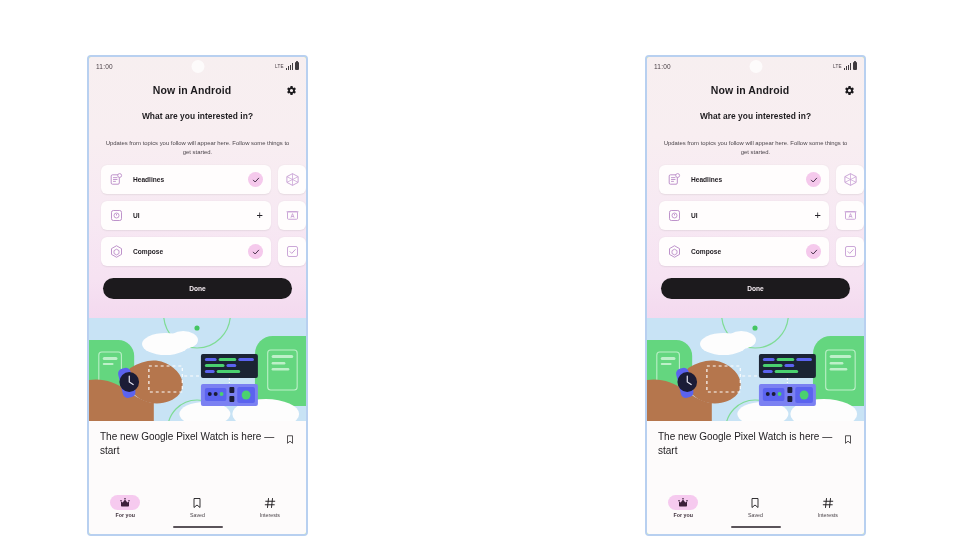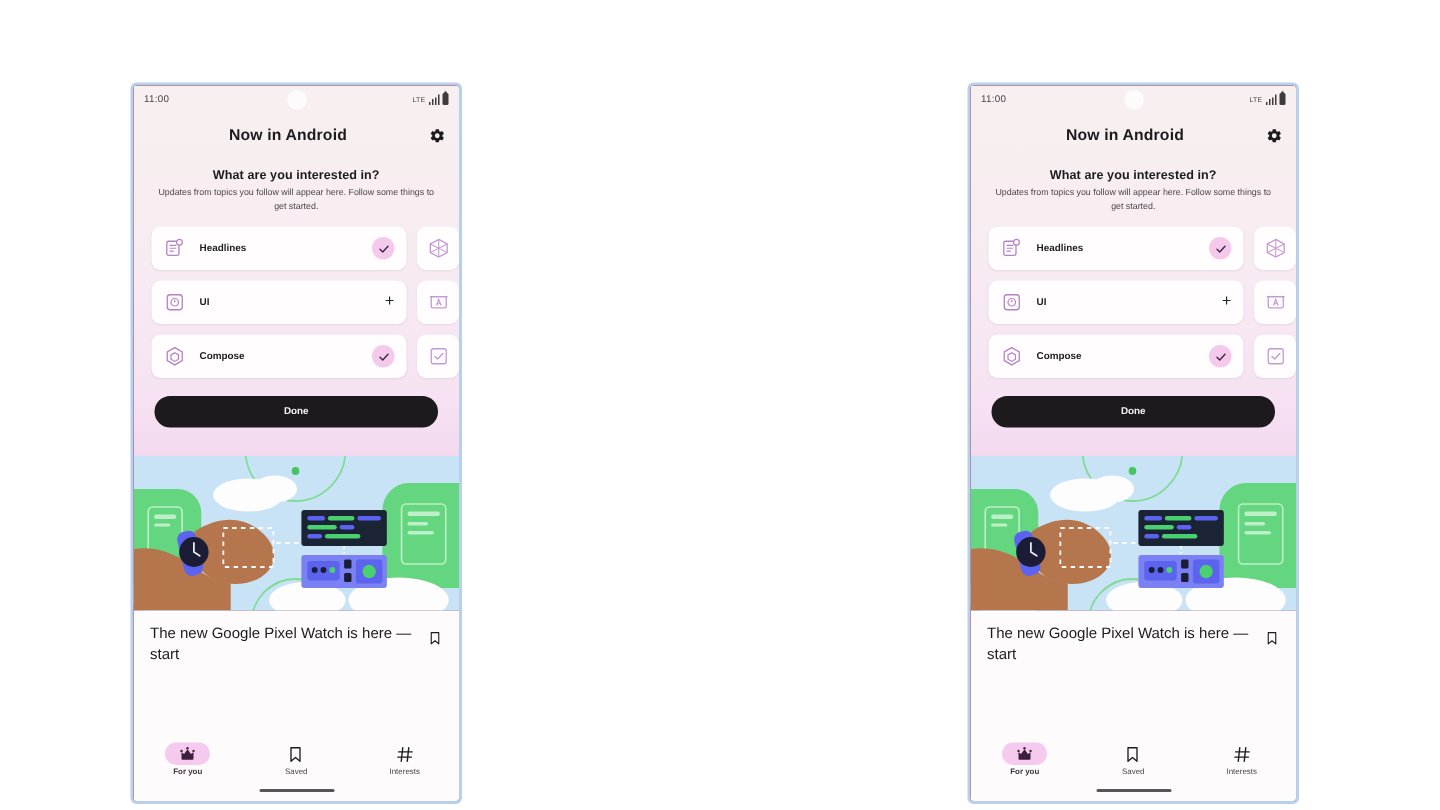--- a/index.html
+++ b/index.html
@@ -10,21 +10,21 @@
     overflow: hidden;
   }
   .stage { position: relative; width: 960px; height: 540px; }
 
   
   .phone {
     position: absolute;
     width: 221px; height: 481px;
     border: 2px solid #b8d0f0;
     border-radius: 4px;
-    background: #7f1d1d;
+    background: #bef264;
     overflow: hidden;
     display: flex;
     flex-direction: column;
   }
   .phone-left  { left: 87px;  top: 55px; }
   .phone-right { left: 645px; top: 55px; }
 
   
   .top-region {
     background: linear-gradient(180deg,#f7eff0 0%,#f8eef1 30%,#f7e9f3 60%,#f6e2f2 85%,#f3d9ef 100%);
@@ -72,21 +72,21 @@
     flex: 1; text-align: center;
     font-size: 10.5px; font-weight: bold; color: #1d1b1e;
     letter-spacing: .1px;
   }
   .gear-icon { width: 11px; height: 11px; flex: none; }
 
   
   .ob-head { padding: 6px 14px 0; text-align: center; }
   .ob-title {
     font-size: 8.4px; font-weight: bold; color: #1d1b1e;
-    letter-spacing: .05px; margin-bottom: 4px;
+    letter-spacing: .05px; margin-bottom: 18px;
   }
   .ob-sub {
     font-size: 5.9px; line-height: 1.45; color: #4b454b;
   }
 
   
   .topics { margin-top: 9px; padding-left: 12px; }
   .topic-row { display: flex; gap: 7px; margin-bottom: 7px; }
   .topic-card {
     background: #fffdfd;

